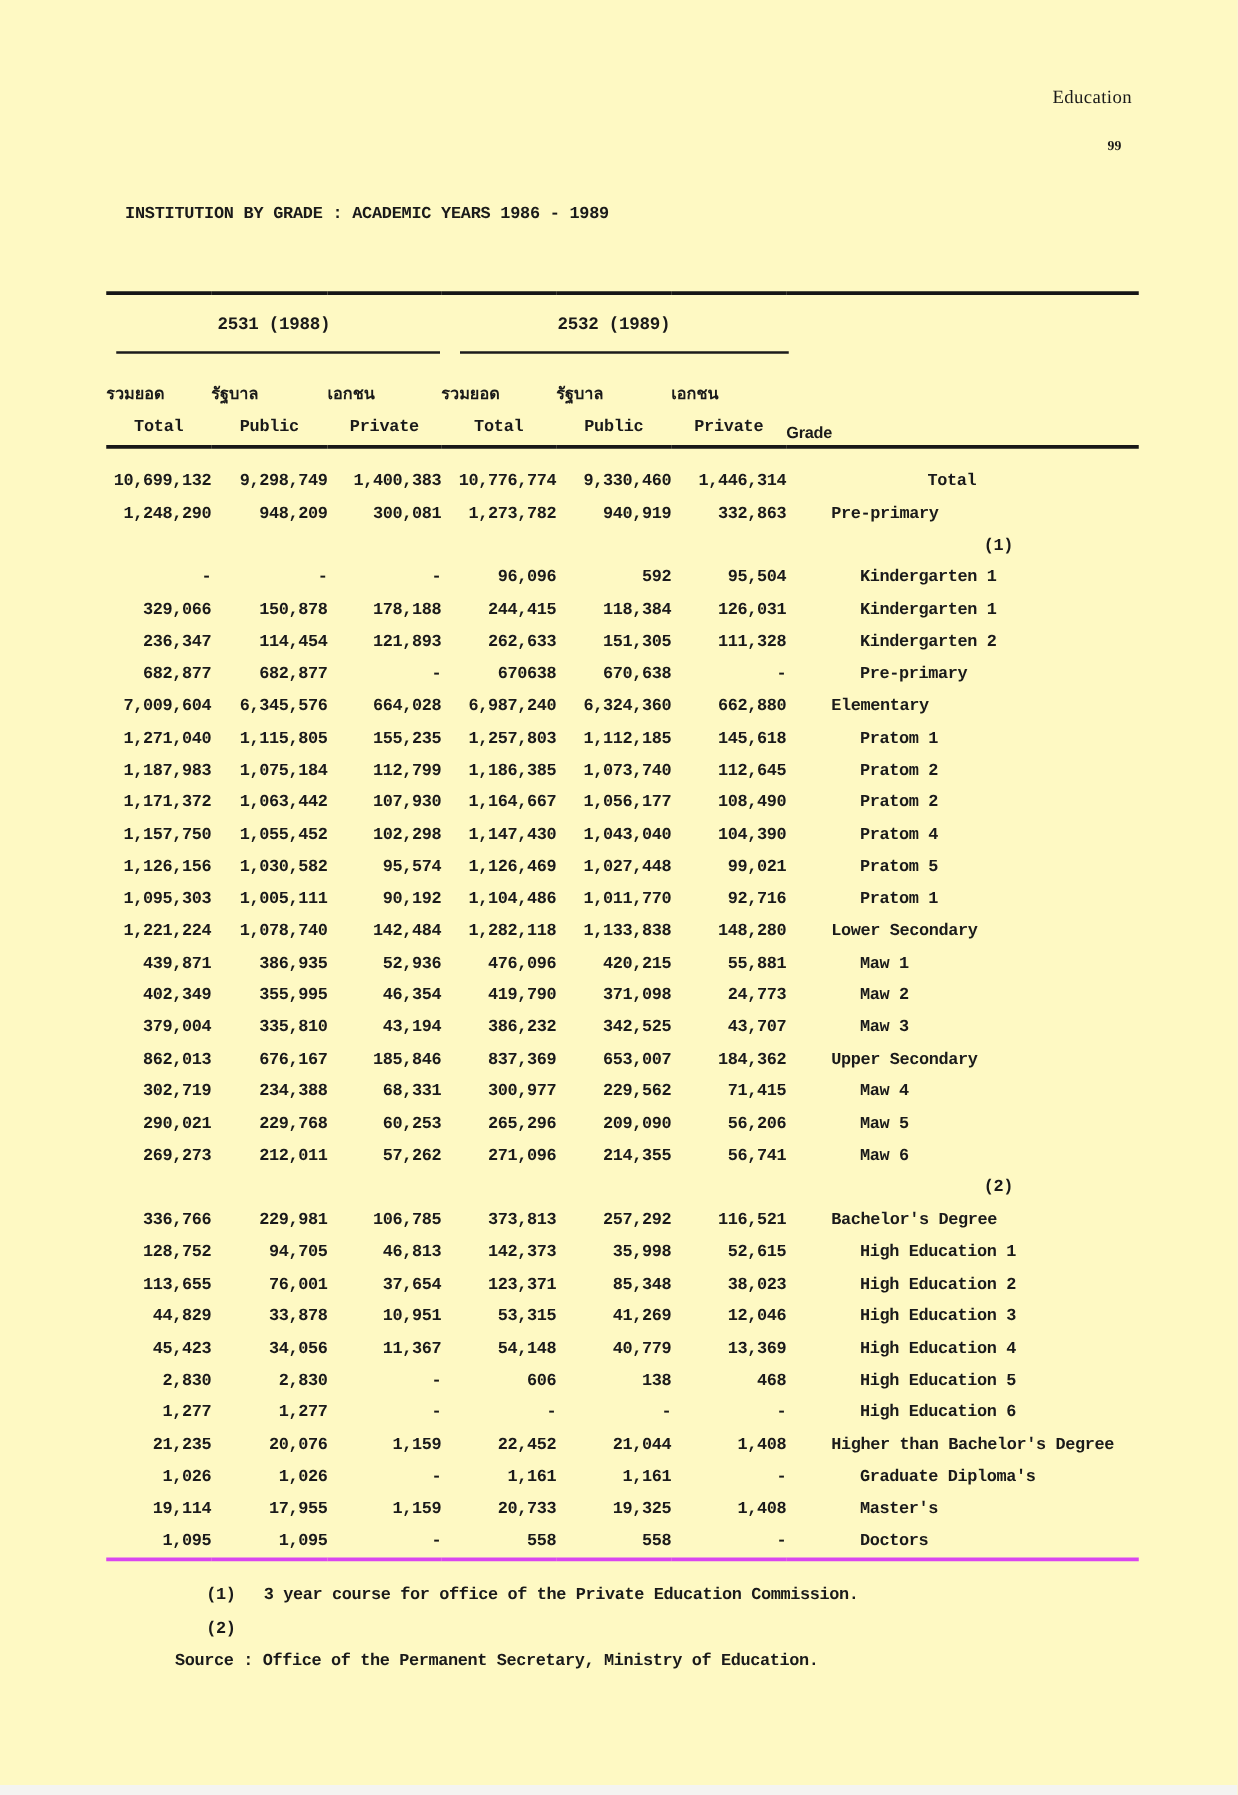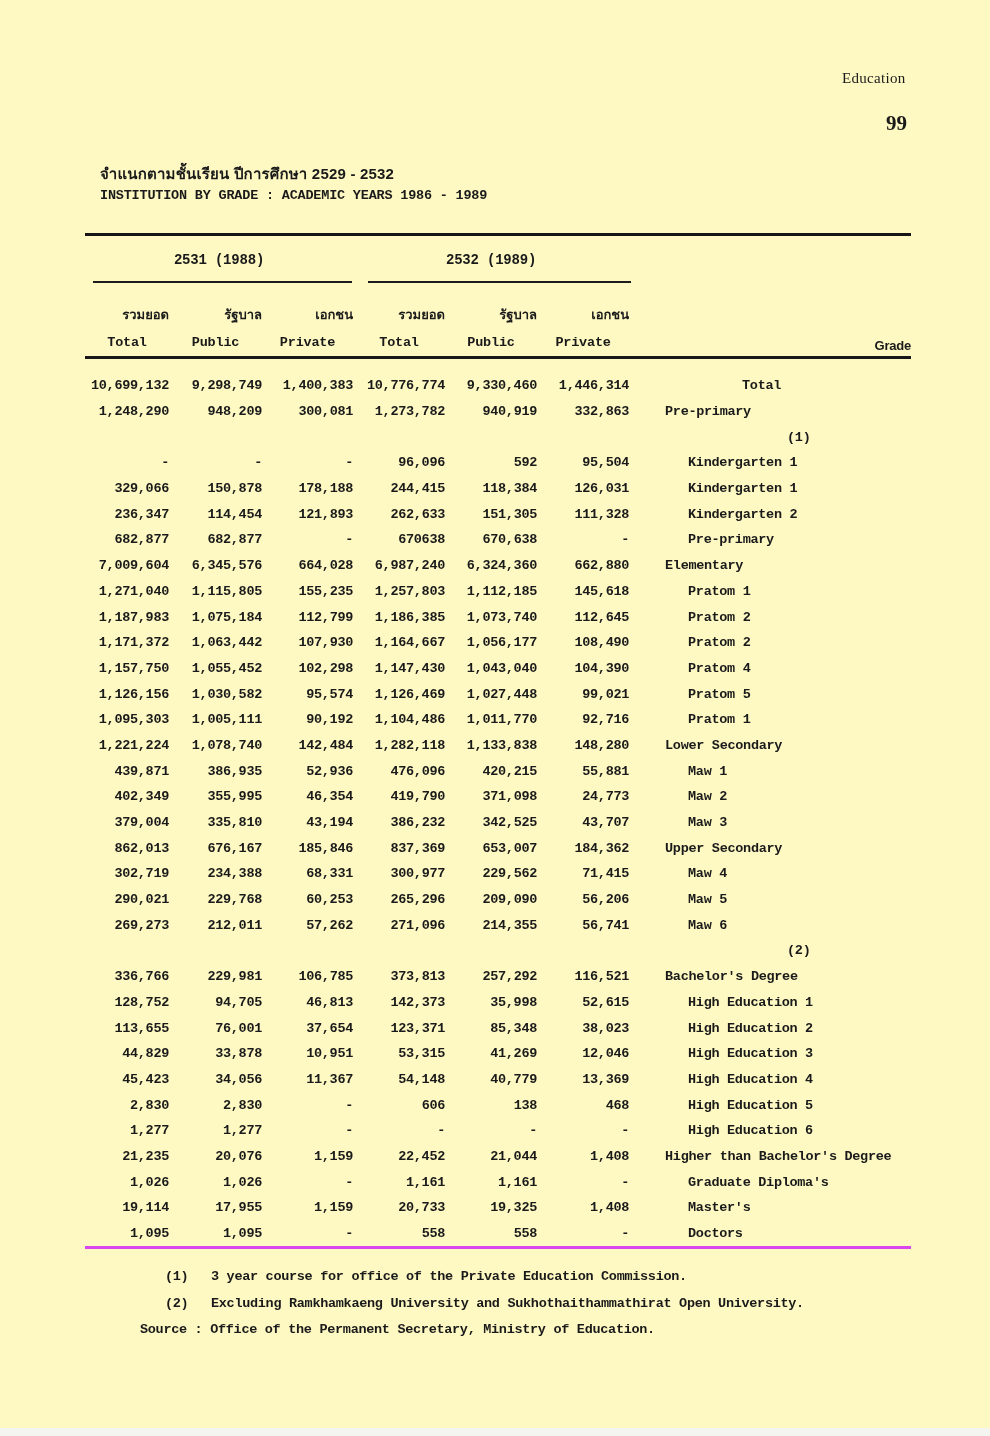--- a/index.html
+++ b/index.html
@@ -9,21 +9,21 @@
     font-family:"Liberation Mono","DejaVu Sans Mono",monospace;
   }
   .page {
     position:relative; width:990px; height:1428px;
     background:#fef9c3; color:#1a1a1a; overflow:hidden;
   }
   .serif { font-family:"Liberation Serif","DejaVu Serif",serif; }
 
   
   .corner-label { position:absolute; top:70px; left:842px; font-size:15px; letter-spacing:.3px; }
-  .page-number  { position:absolute; top:111px; left:886px; font-size:21px; font-weight:700; }
+  .page-number  { position:absolute; top:111px; left:886px; font-size:11px; font-weight:700; }
 
   
   .title-block { position:absolute; left:100px; top:162px; }
   .title-thai {
     font-family:"Liberation Sans","DejaVu Sans",sans-serif;
     font-size:15px; font-weight:700; letter-spacing:.2px; white-space:nowrap;
   }
   .title-eng {
     margin-top:2px; font-size:13.5px; font-weight:700;
     letter-spacing:-0.2px; white-space:nowrap;
@@ -40,21 +40,21 @@
 
   thead { border-bottom:3px solid #181818; }
   td { padding:0; }
 
   tr.group-row td { height:47px; vertical-align:middle; }
   td.group-cell { position:relative; text-align:center; font-size:14px; font-weight:700; letter-spacing:-0.2px; }
   td.group-cell::after { content:""; position:absolute; bottom:0; border-bottom:2px solid #1c1c1c; }
   td.group-cell.g1::after { left:8px;  right:1px; }
   td.group-cell.g2::after { left:15px; right:-2px; }
 
-  tr.th-thai td { height:42px; vertical-align:bottom; text-align:right;
+  tr.th-thai td { height:42px; vertical-align:bottom; text-align:left;
     font-family:"Liberation Sans","DejaVu Sans",sans-serif;
     font-size:13px; font-weight:700; padding-bottom:3px; }
   tr.th-eng td { height:28px; vertical-align:middle; text-align:center;
     font-size:13.5px; font-weight:700; letter-spacing:-0.2px; }
   td.grade-head { vertical-align:middle; text-align:center;
     font-family:"Liberation Mono","DejaVu Sans Mono",monospace;
     font-size:13.5px; font-weight:700; letter-spacing:-0.2px; padding-bottom:12px; }
 
   tbody td { height:25.7px; vertical-align:middle; font-size:13.5px; font-weight:700; letter-spacing:-0.3px; white-space:nowrap; }
   tbody tr:first-child td { padding-top:14px; }
@@ -75,21 +75,20 @@
 </style>
 </head>
 <body>
 
 <div class="page">
 
   <div class="corner-label serif">Education</div>
   <div class="page-number serif">99</div>
 
   <div class="title-block">
-    <div class="title-thai">จำแนกตามชั้นเรียน ปีการศึกษา 2529 - 2532</div>
     <div class="title-eng">INSTITUTION BY GRADE : ACADEMIC YEARS 1986 - 1989</div>
   </div>
 
   <div class="table-wrap">
     <table>
       <colgroup>
         <col class="c1">
           <col class="c2">
           <col class="c3">
         <col class="c4">
@@ -431,17 +430,16 @@
         </tbody>
     </table>
   </div>
 
   <div class="fn-line fn-1">
     <span class="fn-marker">(1)</span>
     <span class="fn-text">3 year course for office of the Private Education Commission.</span>
   </div>
   <div class="fn-line fn-2">
     <span class="fn-marker">(2)</span>
-    <span class="fn-text">Excluding Ramkhamkaeng University and Sukhothaithammathirat Open University.</span>
   </div>
   <div class="source-line">Source : Office of the Permanent Secretary, Ministry of Education.</div>
 
 </div>
 
 </body></html>

